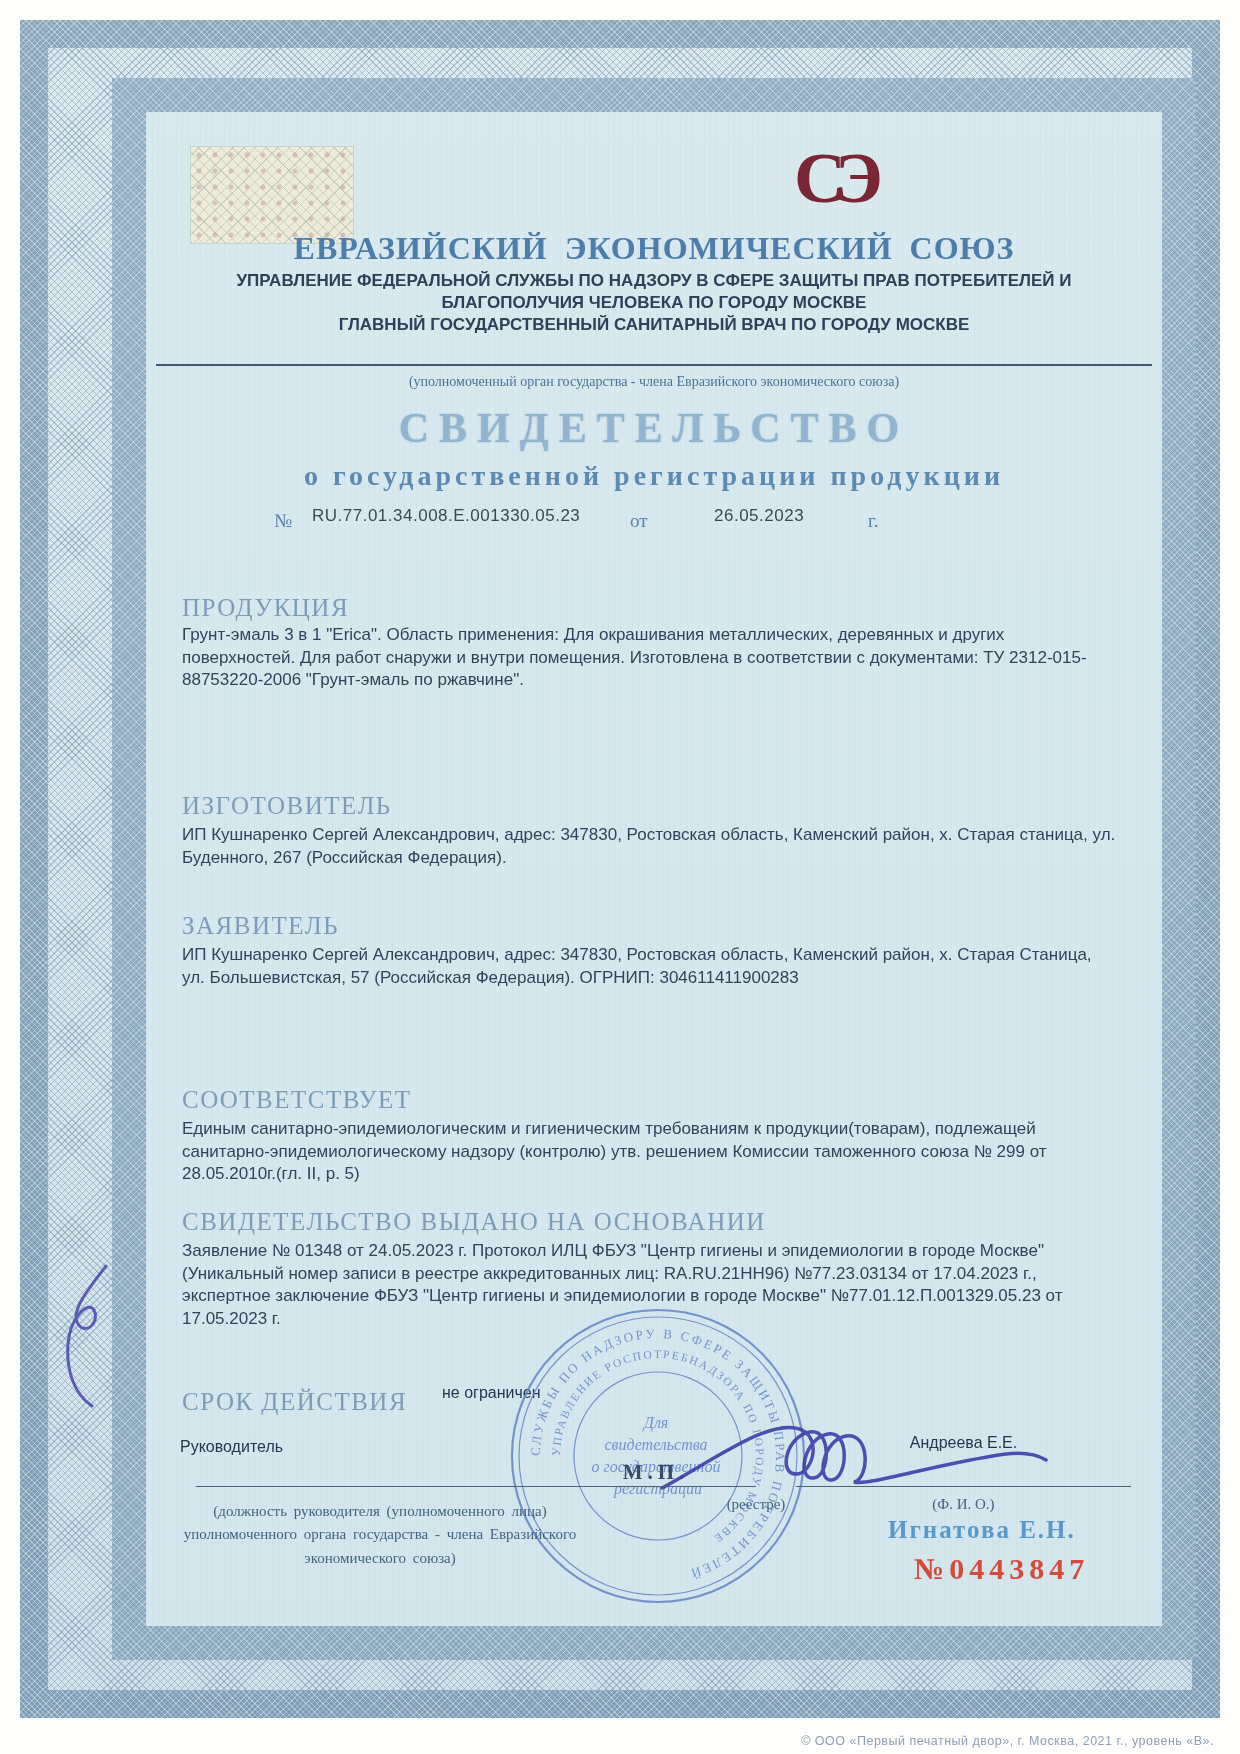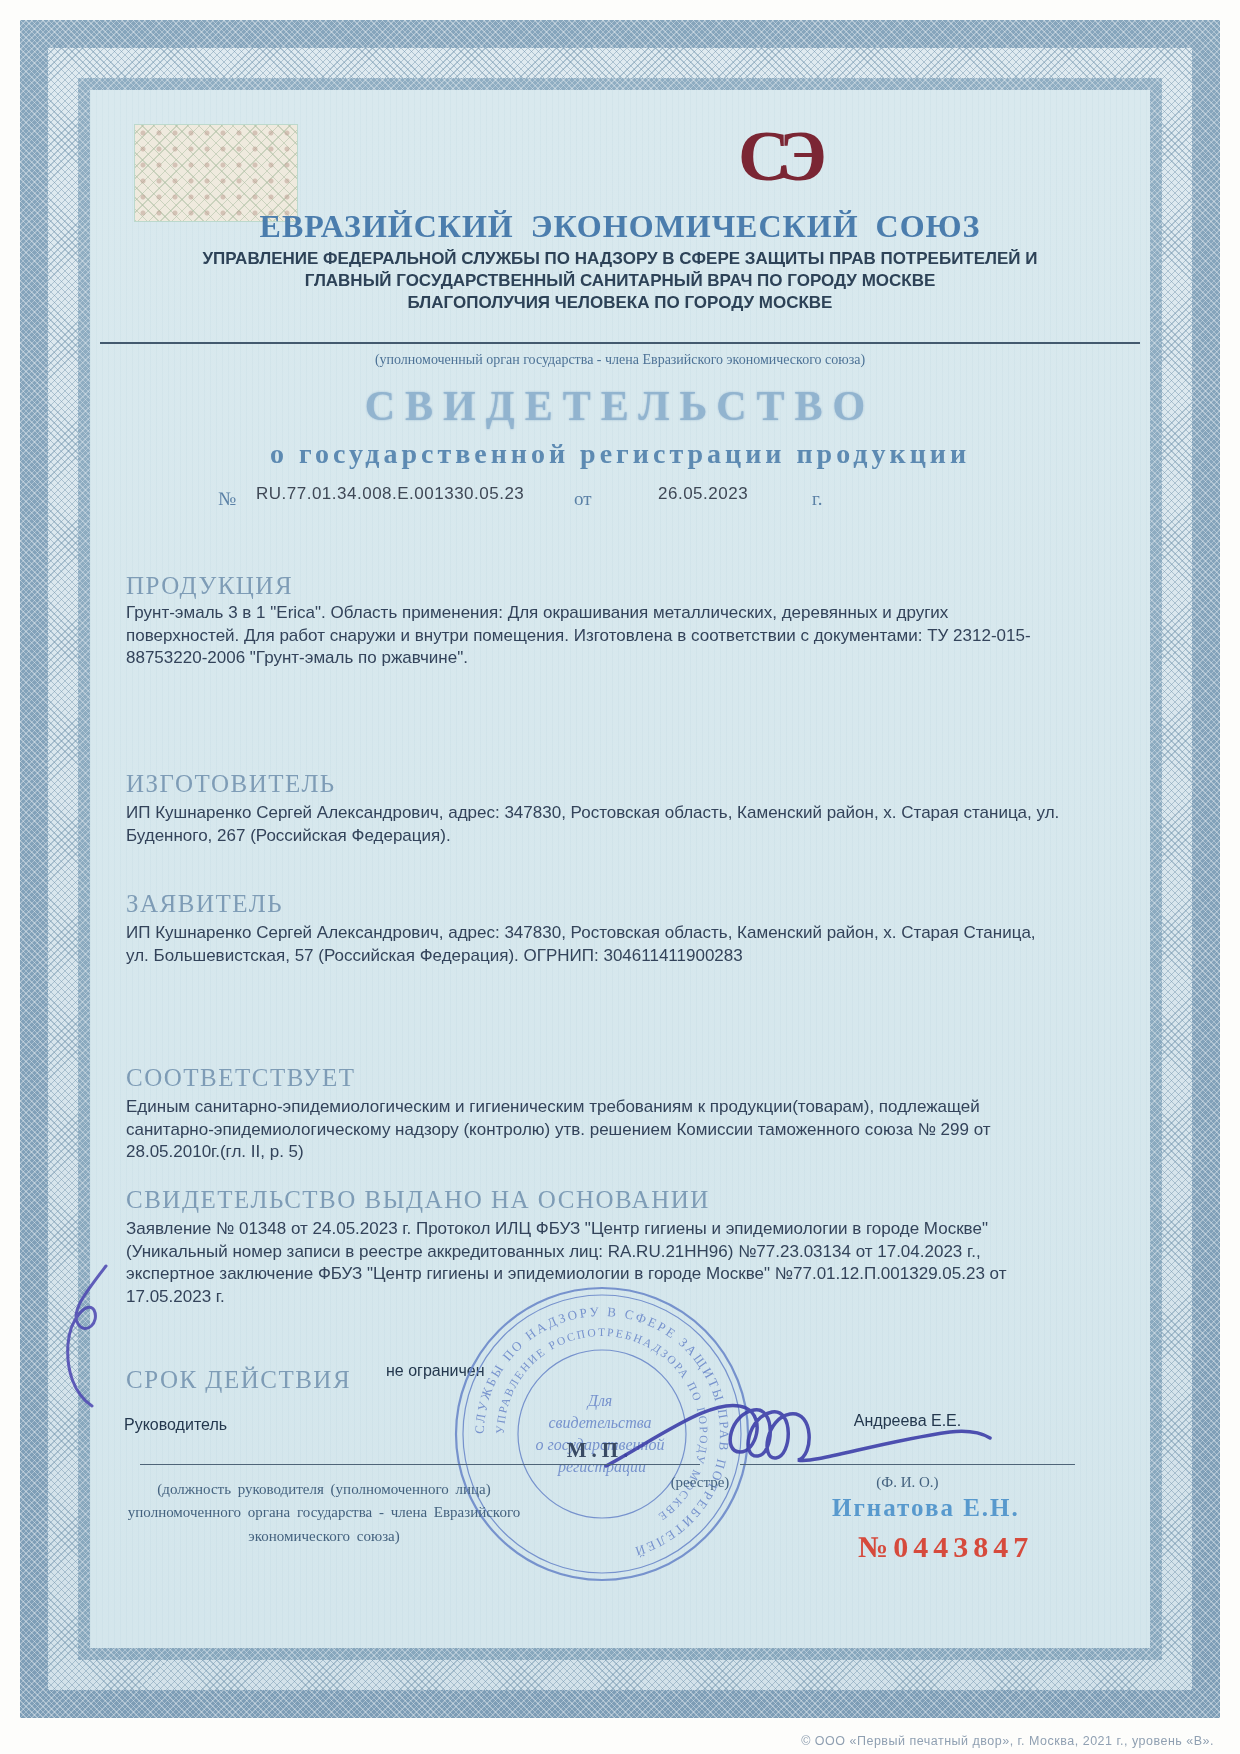--- a/index.html
+++ b/index.html
@@ -16,21 +16,21 @@
          background:
            repeating-linear-gradient(45deg, rgba(110,145,170,.45) 0 1px, transparent 1px 5px),
            repeating-linear-gradient(-45deg, rgba(110,145,170,.45) 0 1px, transparent 1px 5px),
            linear-gradient(#dfeaf0,#d3e2ea);
          padding:30px;box-sizing:border-box;}
   .band3{width:100%;height:100%;
          background:
            repeating-linear-gradient(45deg, rgba(255,255,255,.3) 0 1px, transparent 1px 4px),
            repeating-linear-gradient(-45deg, rgba(255,255,255,.3) 0 1px, transparent 1px 4px),
            linear-gradient(#8fadc2,#87a7bd);
-         padding:12px;box-sizing:border-box;}
+         padding:34px;box-sizing:border-box;margin-left:34px;}
   .inner{position:relative;width:100%;height:100%;
          background:
            repeating-linear-gradient(90deg, rgba(120,165,185,.06) 0 1px, transparent 1px 6px),
            linear-gradient(#d9e9ee,#d4e6ec);}
   .abs{position:absolute;}
   
   .holo{left:44px;top:34px;width:162px;height:96px;border:1px solid #bcd9cd;
         background-color:#efeade;
         background-image:
           radial-gradient(circle 4px at 8px 8px, rgba(189,160,148,.55) 0 2px, transparent 3px),
@@ -83,22 +83,22 @@
     <div class="band2">
       <div class="band3">
         <div class="inner">
 
           <div class="abs holo"></div>
           <div class="abs emblem">СЭ</div>
 
           <div class="abs union-title">ЕВРАЗИЙСКИЙ ЭКОНОМИЧЕСКИЙ СОЮЗ</div>
           <div class="abs authority">
             <div>УПРАВЛЕНИЕ ФЕДЕРАЛЬНОЙ СЛУЖБЫ ПО НАДЗОРУ В СФЕРЕ ЗАЩИТЫ ПРАВ ПОТРЕБИТЕЛЕЙ И</div>
+            <div>БЛАГОПОЛУЧИЯ ЧЕЛОВЕКА ПО ГОРОДУ МОСКВЕ</div>
             <div>ГЛАВНЫЙ ГОСУДАРСТВЕННЫЙ САНИТАРНЫЙ ВРАЧ ПО ГОРОДУ МОСКВЕ</div>
-            <div>БЛАГОПОЛУЧИЯ ЧЕЛОВЕКА ПО ГОРОДУ МОСКВЕ</div>
           </div>
           <div class="abs rule"></div>
           <div class="abs note">(уполномоченный орган государства - члена Евразийского экономического союза)</div>
 
           <div class="abs doc-title">СВИДЕТЕЛЬСТВО</div>
           <div class="abs doc-subtitle">о государственной регистрации продукции</div>
 
           <div class="abs numrow">
             <span class="lbl" style="left:128px;top:4px;">№</span>
             <span class="val" style="left:166px;top:0;">RU.77.01.34.008.E.001330.05.23</span>

